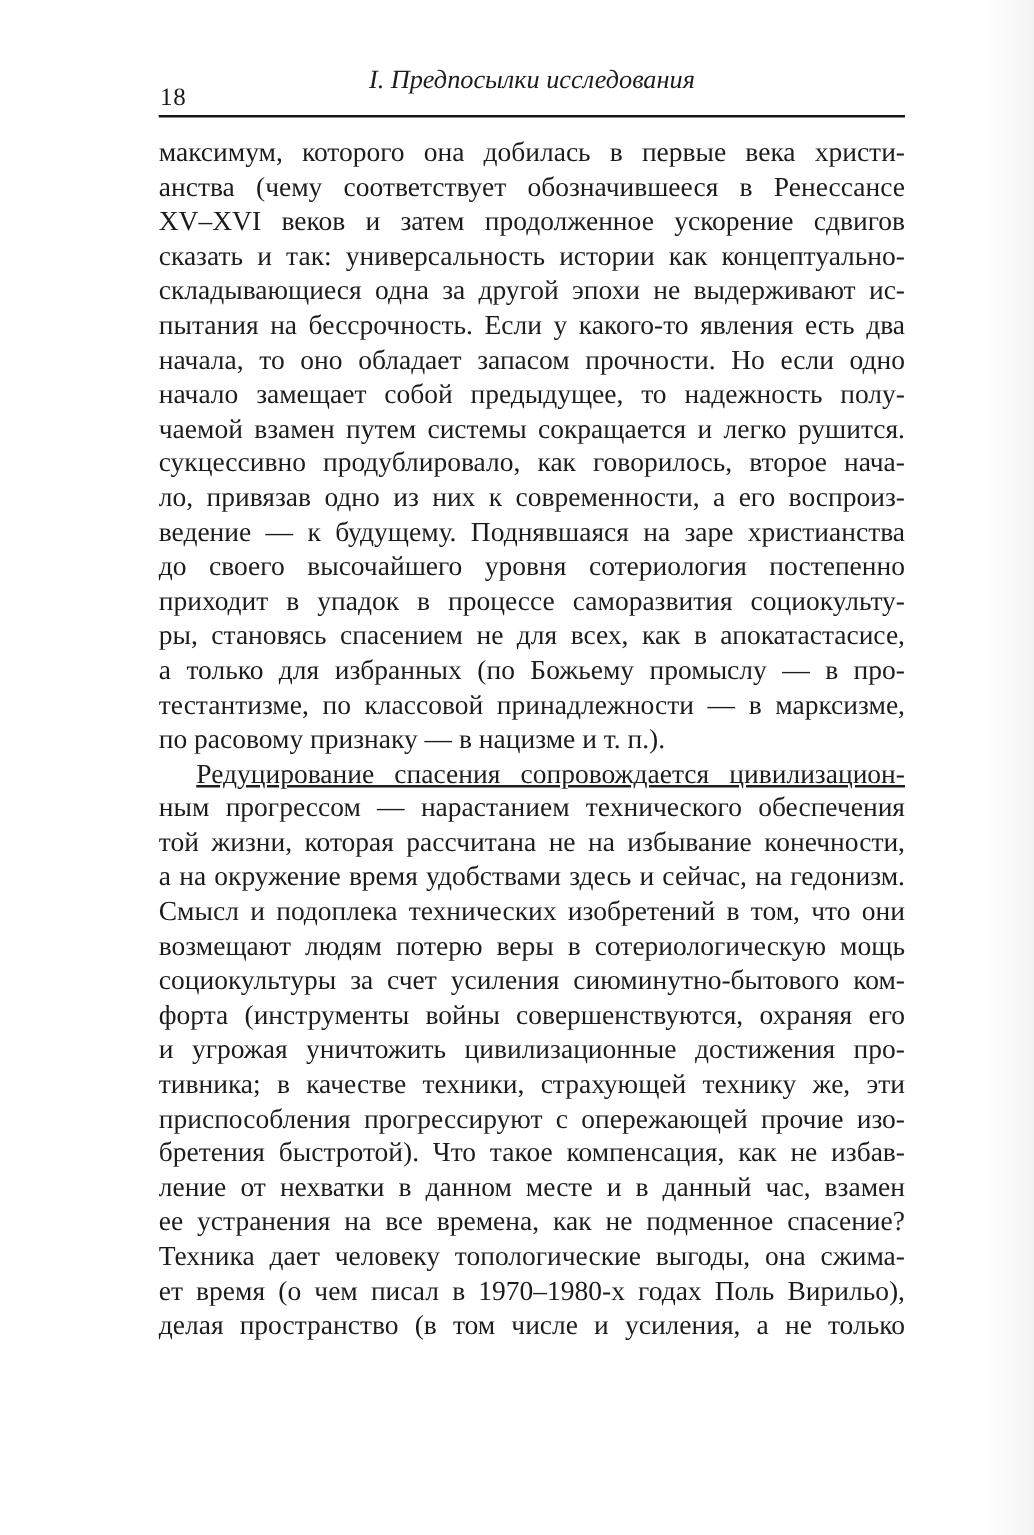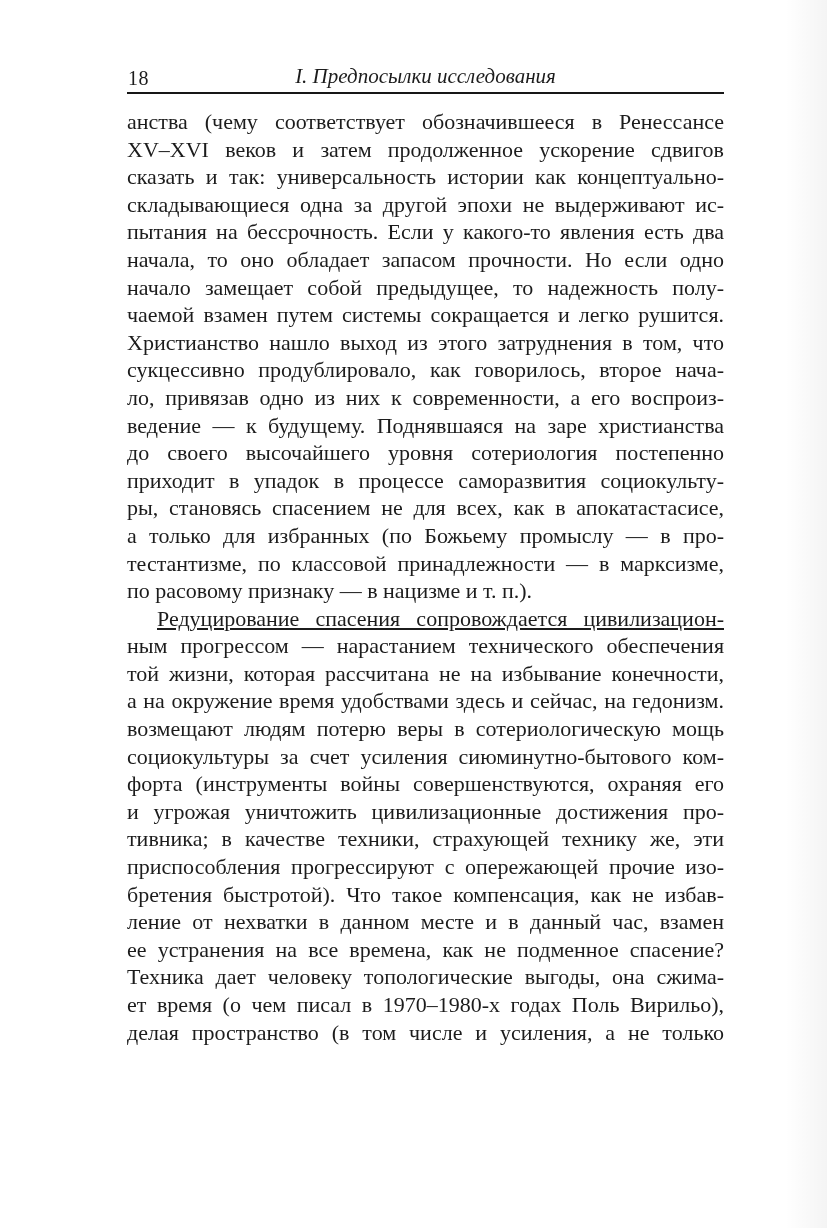--- a/index.html
+++ b/index.html
@@ -41,21 +41,21 @@
     left: 1px;
     bottom: 2px;
     font-size: 20px;
     letter-spacing: 0.5px;
     font-variant-numeric: oldstyle-nums;
   }
   .running-title {
     position: absolute;
     left: 0;
     right: 0;
-    bottom: 3px;
+    bottom: 16px;
     text-align: center;
     font-style: italic;
     font-size: 21px;
   }
   .header-rule {
     border: none;
     border-top: 2px solid var(--rule-color, #161616);
     margin: 0;
   }
   .body-text {
@@ -80,42 +80,43 @@
 
 <div class="page" style="background: rgb(255, 255, 255);">
   <div class="page-edge"></div>
   <div class="content">
     <header class="running-head">
       <span class="page-number">18</span>
       <span class="running-title">I. Предпосылки исследования</span>
     </header>
     <hr class="header-rule">
     <main class="body-text">
+        <div class="line">максимум, которого она добилась в первые века христи-</div>
         <div class="line">анства (чему соответствует обозначившееся в Ренессансе</div>
         <div class="line">XV–XVI веков и затем продолженное ускорение сдвигов</div>
         <div class="line">сказать и так: универсальность истории как концептуально-</div>
         <div class="line">складывающиеся одна за другой эпохи не выдерживают ис-</div>
         <div class="line">пытания на бессрочность. Если у какого-то явления есть два</div>
         <div class="line">начала, то оно обладает запасом прочности. Но если одно</div>
         <div class="line">начало замещает собой предыдущее, то надежность полу-</div>
         <div class="line">чаемой взамен путем системы сокращается и легко рушится.</div>
-        <div class="line">Христианство нашло выход из этого затруднения в том, что</div>
         <div class="line">сукцессивно продублировало, как говорилось, второе нача-</div>
         <div class="line">ло, привязав одно из них к современности, а его воспроиз-</div>
         <div class="line">ведение — к будущему. Поднявшаяся на заре христианства</div>
         <div class="line">до своего высочайшего уровня сотериология постепенно</div>
         <div class="line">приходит в упадок в процессе саморазвития социокульту-</div>
         <div class="line">ры, становясь спасением не для всех, как в апокатастасисе,</div>
         <div class="line">а только для избранных (по Божьему промыслу — в про-</div>
         <div class="line">тестантизме, по классовой принадлежности — в марксизме,</div>
         <div class="line para-end">по расовому признаку — в нацизме и т. п.).</div>
         <div class="line indent">Редуцирование спасения сопровождается цивилизацион-</div>
         <div class="line">ным прогрессом — нарастанием технического обеспечения</div>
         <div class="line">той жизни, которая рассчитана не на избывание конечности,</div>
         <div class="line">а на окружение время удобствами здесь и сейчас, на гедонизм.</div>
+        <div class="line">Смысл и подоплека технических изобретений в том, что они</div>
         <div class="line">возмещают людям потерю веры в сотериологическую мощь</div>
         <div class="line">социокультуры за счет усиления сиюминутно-бытового ком-</div>
         <div class="line">форта (инструменты войны совершенствуются, охраняя его</div>
         <div class="line">и угрожая уничтожить цивилизационные достижения про-</div>
         <div class="line">тивника; в качестве техники, страхующей технику же, эти</div>
         <div class="line">приспособления прогрессируют с опережающей прочие изо-</div>
         <div class="line">бретения быстротой). Что такое компенсация, как не избав-</div>
         <div class="line">ление от нехватки в данном месте и в данный час, взамен</div>
         <div class="line">ее устранения на все времена, как не подменное спасение?</div>
         <div class="line">Техника дает человеку топологические выгоды, она сжима-</div>

